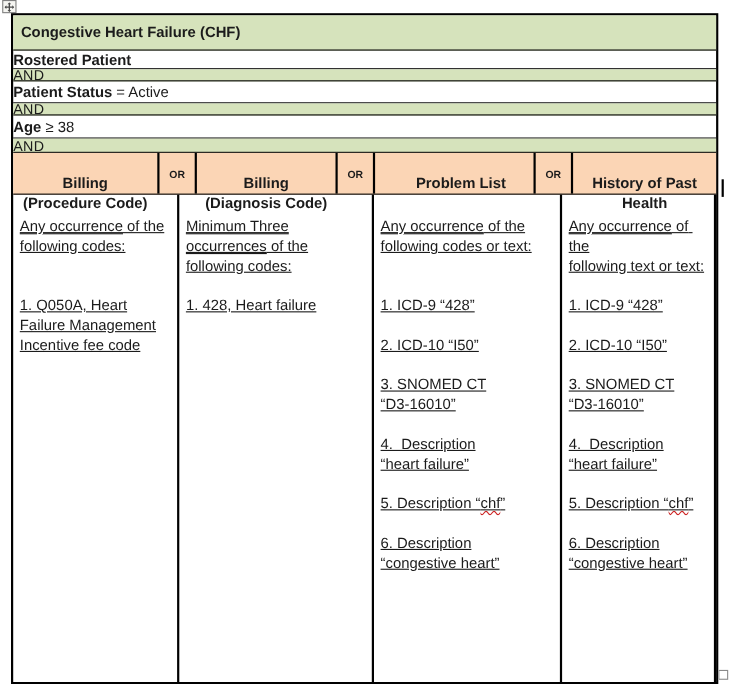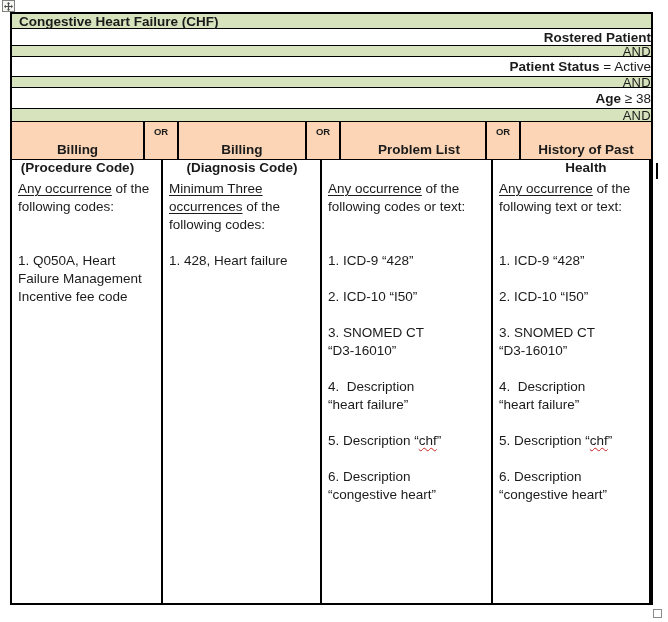--- a/index.html
+++ b/index.html
@@ -6,57 +6,57 @@
   .page {
     position:relative; width:668px; height:622px; background:#ffffff;
     font-family:"Liberation Sans", sans-serif; color:#1b1b1b; overflow:hidden;
   }
   
   .doc-table {
     position:absolute; left:10px; top:12px; width:643px;
     border:2px solid #000; box-sizing:border-box; background:#fff;
   }
   .t-row {
-    display:flex; align-items:center; justify-content:flex-end;
+    display:flex; align-items:center; justify-content:flex-start;
     box-sizing:border-box; border-bottom:1.5px solid #000;
   }
-  .t-row:last-child { border-bottom:none; }
+  .t-row:last-child { border-bottom:none;text-decoration:underline; }
   .bg-green  { background:var(--green,#d6e3bc); }
   .bg-orange { background:var(--orange,#fbd5b5); }
 
-  .row-title   { height:15px; justify-content:flex-start; padding-left:7px;
+  .row-title   { height:32px; justify-content:flex-start; padding-left:7px;
                  font-weight:bold; font-size:13.5px; }
   .row-crit    { font-size:13.5px; }
   .h17 { height:17px; } .h20 { height:20px; } .h21 { height:21px; }
   .row-and     { height:11px; font-size:13px; font-weight:normal; letter-spacing:.3px; }
   .h13 { height:13px; }
 
   
   .row-head { height:38px; align-items:stretch; justify-content:flex-start; }
   .head-cell {
     box-sizing:border-box; border-right:2px solid #000;
     display:flex; justify-content:center; padding-top:19px;
     font-weight:bold; font-size:13.5px; line-height:17.5px; text-align:center;
     white-space:pre-line;
   }
   .or-cell {
     box-sizing:border-box; border-right:2px solid #000;
-    text-align:center; padding-top:4px;
+    text-align:center; padding-top:15px;
     font-weight:bold; font-size:9.5px;
   }
   .w133{width:133px;} .w34{width:34px;} .w128{width:128px;} .w134{width:134px;margin-left:12px;}
   .grow{flex:1; border-right:none;}
 
   
   .row-body { height:443px; align-items:stretch; justify-content:flex-start; }
   .body-cell {
     box-sizing:border-box; border-right:2px solid #000;
     padding:20px 2px 0 6px; font-size:13.5px; line-height:18px;
   }
-  .w151{width:151px;} .w159{width:159px;} .w171{width:171px;}
+  .w151{width:151px;} .w159{width:177px;} .w171{width:171px;}
   .intro { height:72px; overflow:visible; }
   .body-item { margin:0 0 18px 0; }
   .seg { white-space:pre-wrap; }
   .u { text-decoration:underline; text-underline-offset:2px; }
   .w { text-decoration:underline; text-decoration-style:wavy;
        text-decoration-color:var(--squiggle,#cc2222); text-decoration-thickness:1px;
        text-underline-offset:2px; }
 
   
   .move-handle {

